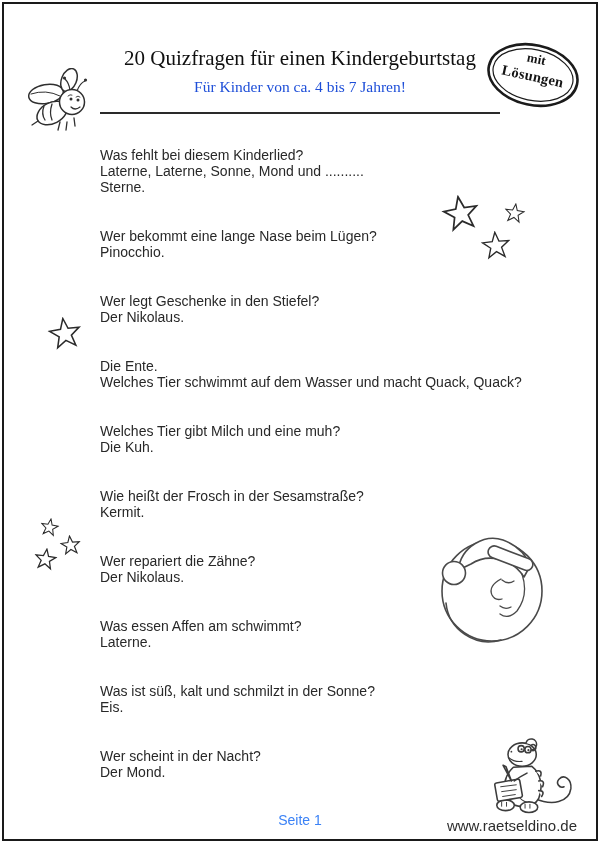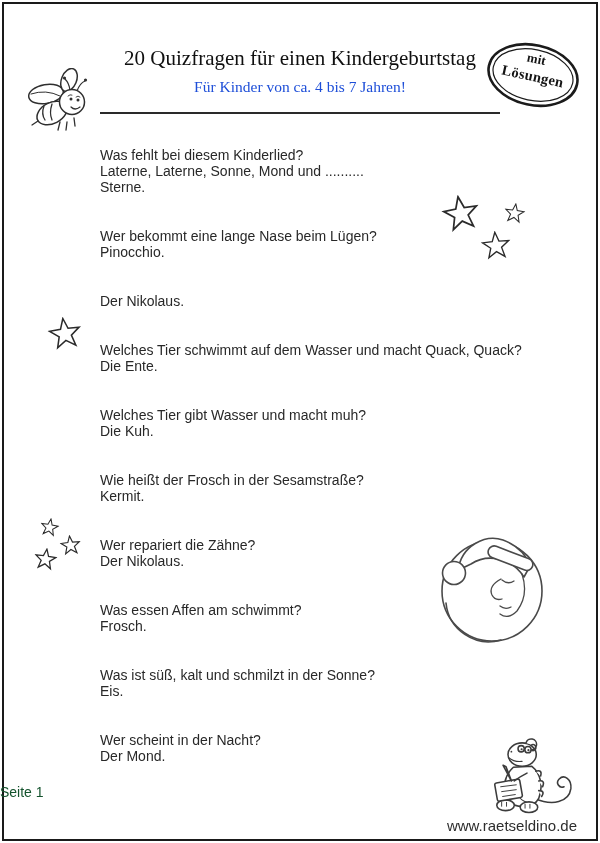--- a/index.html
+++ b/index.html
@@ -32,22 +32,22 @@
   .badge .b2 { top:26px; font-size:14.5px; letter-spacing:0.3px; }
 
   .qa-list { position:absolute; left:100px; top:147px; width:485px; }
   .qa { margin-bottom:33px; font-size:14px; line-height:16px; color:#282828; }
   .qa div { white-space:nowrap; }
 
   .deco { position:absolute; }
   .deco svg { display:block; width:100%; height:100%; }
 
   .page-number {
-    position:absolute; top:784px; left:0; width:100%; 
-    font-size:14px; color:#14532d;
+    position:absolute; top:812px; left:0; width:100%; text-align:center;
+    font-size:14px; color:#3b82f6;
   }
   .website {
     position:absolute; top:817px; right:23px;
     font-size:15px; color:#2e2e2e;
   }
 </style>
 </head>
 <body>
 
 <div class="page">
@@ -92,41 +92,42 @@
     <div class="qa">
       <div>Was fehlt bei diesem Kinderlied?</div>
       <div>Laterne, Laterne, Sonne, Mond und ..........</div>
       <div>Sterne.</div>
     </div>
     <div class="qa">
       <div>Wer bekommt eine lange Nase beim Lügen?</div>
       <div>Pinocchio.</div>
     </div>
     <div class="qa">
+      <div>Wer legt Geschenke in den Stiefel?</div>
       <div>Der Nikolaus.</div>
     </div>
     <div class="qa">
+      <div>Die Ente.</div>
       <div>Welches Tier schwimmt auf dem Wasser und macht Quack, Quack?</div>
-      <div>Die Ente.</div>
-    </div>
-    <div class="qa">
-      <div>Welches Tier gibt Wasser und macht muh?</div>
+    </div>
+    <div class="qa">
+      <div>Welches Tier gibt Milch und eine muh?</div>
       <div>Die Kuh.</div>
     </div>
     <div class="qa">
       <div>Wie heißt der Frosch in der Sesamstraße?</div>
       <div>Kermit.</div>
     </div>
     <div class="qa">
       <div>Wer repariert die Zähne?</div>
       <div>Der Nikolaus.</div>
     </div>
     <div class="qa">
       <div>Was essen Affen am schwimmt?</div>
-      <div>Frosch.</div>
+      <div>Laterne.</div>
     </div>
     <div class="qa">
       <div>Was ist süß, kalt und schmilzt in der Sonne?</div>
       <div>Eis.</div>
     </div>
     <div class="qa">
       <div>Wer scheint in der Nacht?</div>
       <div>Der Mond.</div>
     </div>
   </div>

